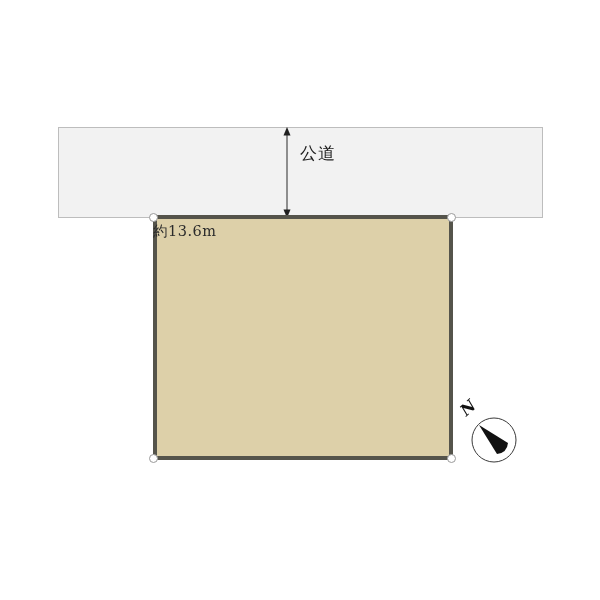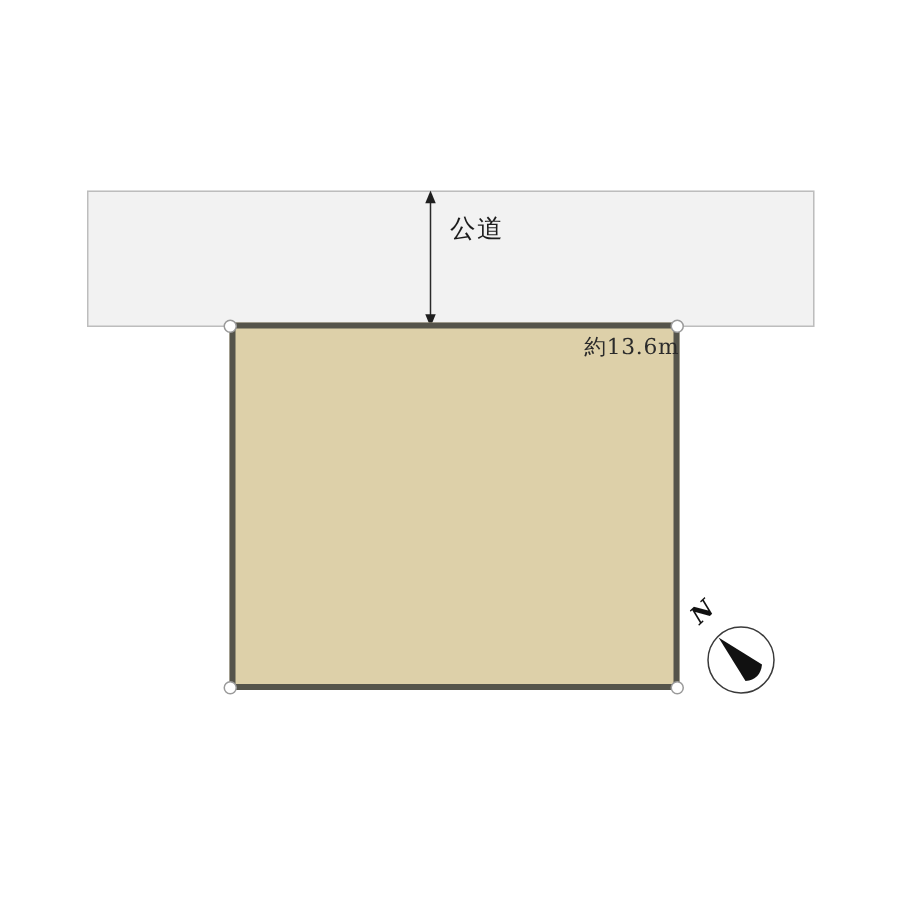--- a/index.html
+++ b/index.html
@@ -18,21 +18,21 @@
     position:absolute;left:277px;top:143px;width:82px;text-align:center;
     color:#1c1c1c;font-size:17px;line-height:20px;letter-spacing:1px;
   }
   .parcel{
     position:absolute;left:153px;top:215px;width:300px;height:245px;
     background:var(--parcel-fill,#ddd0a9);
     border:4px solid var(--parcel-border,#55544b);
     box-sizing:border-box;
   }
   .frontage-label{
-    position:absolute;left:153px;top:222px;width:300px;text-align:right;
+    position:absolute;left:153px;top:222px;width:300px;text-align:left;
     color:#2b2b2b;font-size:14.5px;letter-spacing:.5px;
   }
   .corner-marker{
     position:absolute;width:7px;height:7px;border-radius:50%;
     background:#ffffff;border:1px solid var(--marker-border,#9a9a9a);
   }
   .cm-tl{left:149px;top:213px;}
   .cm-tr{left:447px;top:213px;}
   .cm-bl{left:149px;top:454px;}
   .cm-br{left:447px;top:454px;}

